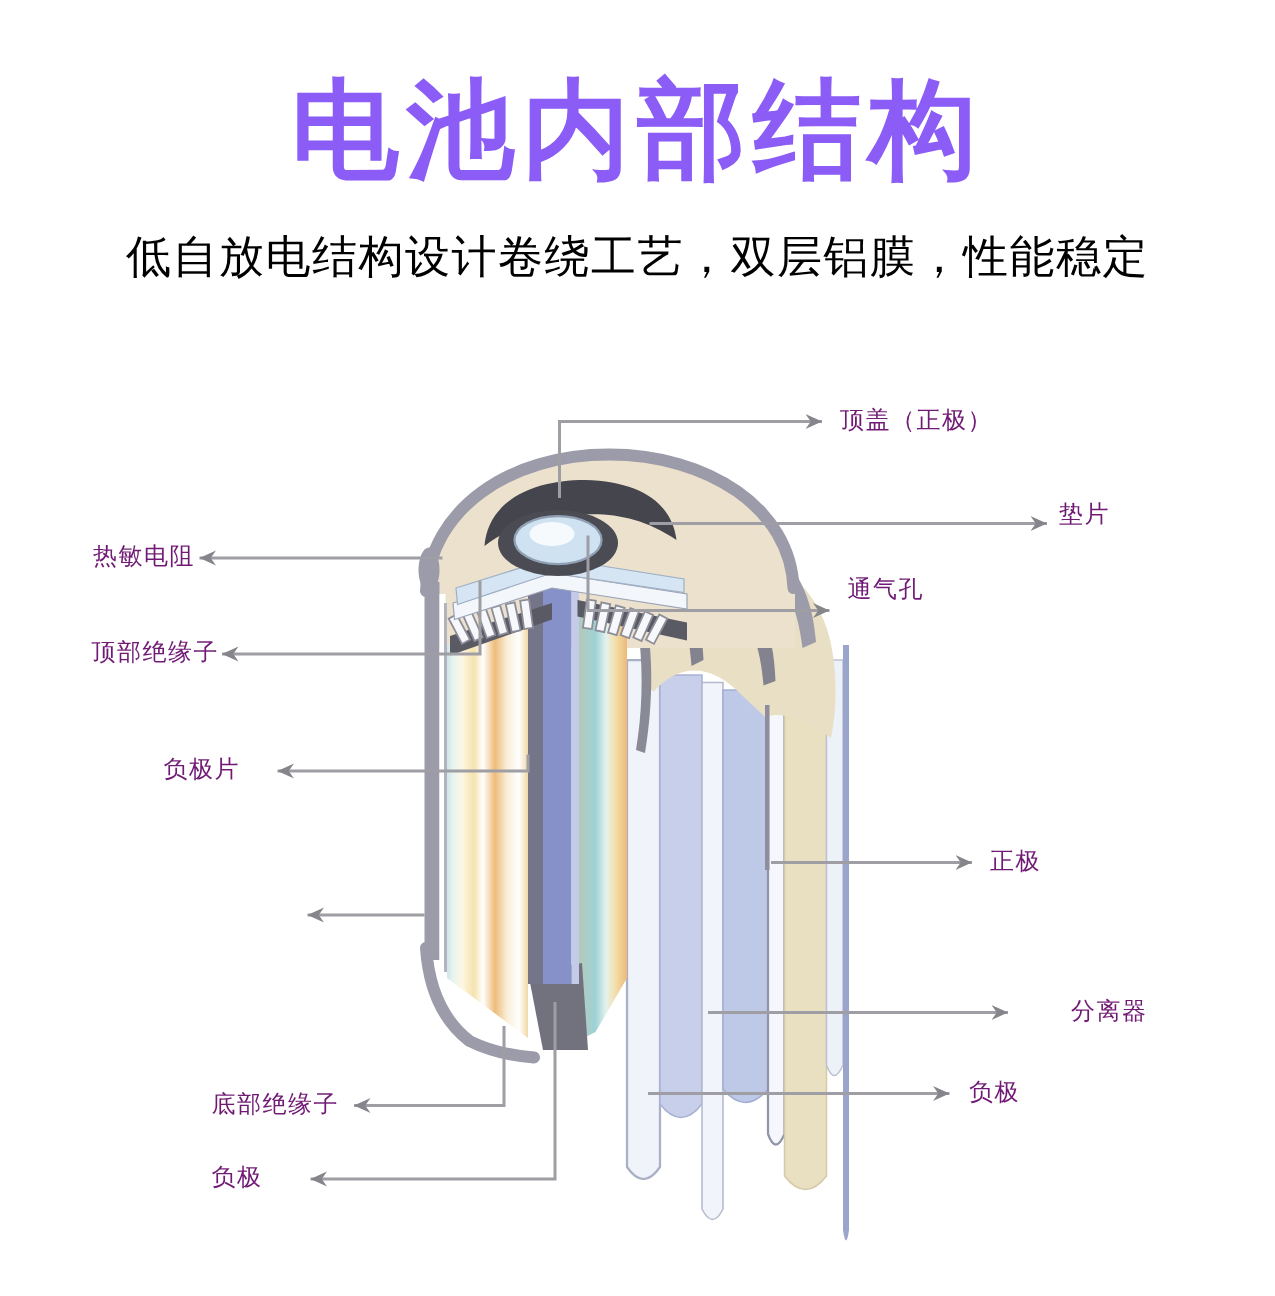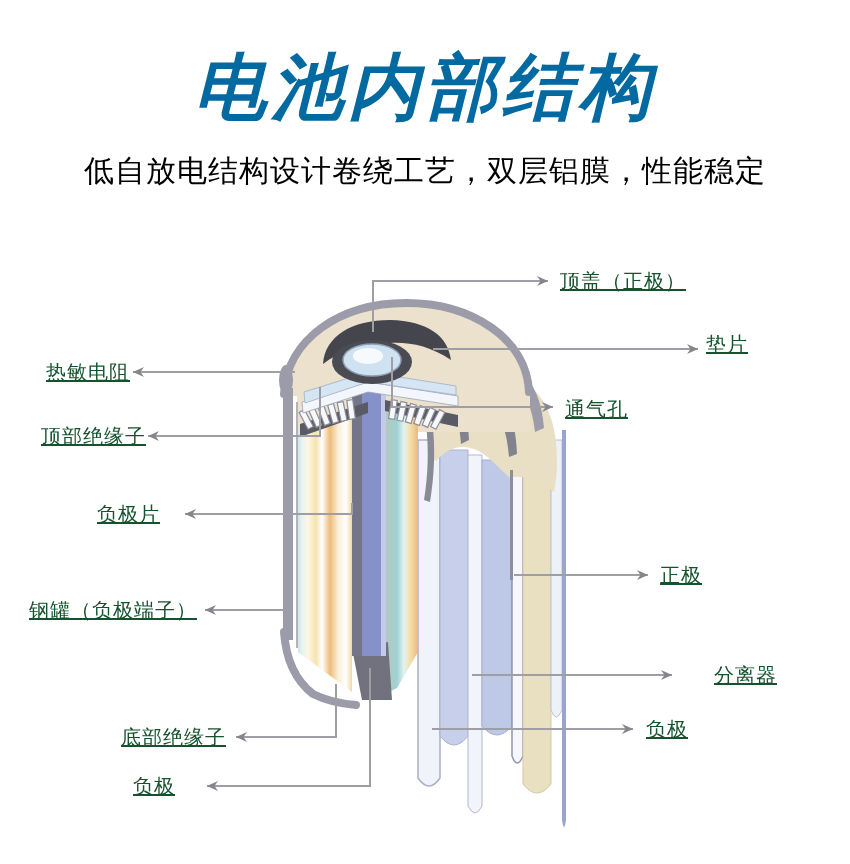--- a/index.html
+++ b/index.html
@@ -1,24 +1,24 @@
 <!DOCTYPE html>
 <html><head>
 <meta charset="utf-8">
 <style>
   html,body{margin:0;padding:0;background:#ffffff;}
   .stage{position:relative;width:850px;height:864px;background:#ffffff;overflow:hidden;
          font-family:"Liberation Sans","DejaVu Sans",sans-serif;}
   .title{position:absolute;top:46px;left:0;width:100%;text-align:center;
-         font-size:72px;font-weight:900;color:#0369a1;letter-spacing:5px;line-height:1.15;font-style:italic;}
+         font-size:72px;font-weight:900;color:#8b5cf6;letter-spacing:5px;line-height:1.15;}
   .subtitle{position:absolute;top:151px;left:0;width:100%;text-align:center;
          font-size:30px;font-weight:500;color:#000000;letter-spacing:1px;}
   .diagram-svg{position:absolute;left:0;top:0;width:850px;height:864px;}
-  .callout{position:absolute;font-size:20px;color:#14532d;white-space:nowrap;
-         letter-spacing:1px;transform:translateY(-50%);line-height:1;text-decoration:underline;}
+  .callout{position:absolute;font-size:16px;color:#701a75;white-space:nowrap;
+         letter-spacing:1px;transform:translateY(-50%);line-height:1;}
   .callout.left{text-align:right;}
 </style>
 </head>
 <body>
 
 <div class="stage">
 
   <div class="title">电池内部结构</div>
   <div class="subtitle">低自放电结构设计卷绕工艺，双层铝膜，性能稳定</div>
 
@@ -128,24 +128,23 @@
       <path d="M392,357 V407 H553" marker-end="url(#arr)"></path>
       <path d="M514,575 H648" marker-end="url(#arr)"></path>
       <path d="M472,675 H672" marker-end="url(#arr)"></path>
       <path d="M432,729 H633" marker-end="url(#arr)"></path>
     </g>
   </svg>
 
   <div class="callout left" style="right:720px;top:372px;">热敏电阻</div>
   <div class="callout left" style="right:704px;top:436px;">顶部绝缘子</div>
   <div class="callout left" style="right:690px;top:514px;">负极片</div>
-  <div class="callout left" style="right:653px;top:610px;">钢罐（负极端子）</div>
   <div class="callout left" style="right:624px;top:737px;">底部绝缘子</div>
   <div class="callout left" style="right:675px;top:786px;">负极</div>
 
   <div class="callout right" style="left:560px;top:281px;">顶盖（正极）</div>
   <div class="callout right" style="left:706px;top:344px;">垫片</div>
-  <div class="callout right" style="left:565px;top:409px;">通气孔</div>
+  <div class="callout right" style="left:565px;top:394px;">通气孔</div>
   <div class="callout right" style="left:660px;top:575px;">正极</div>
   <div class="callout right" style="left:688px;top:675px;margin-left:26px;">分离器</div>
   <div class="callout right" style="left:646px;top:729px;">负极</div>
 
 </div>
 
 </body></html>

